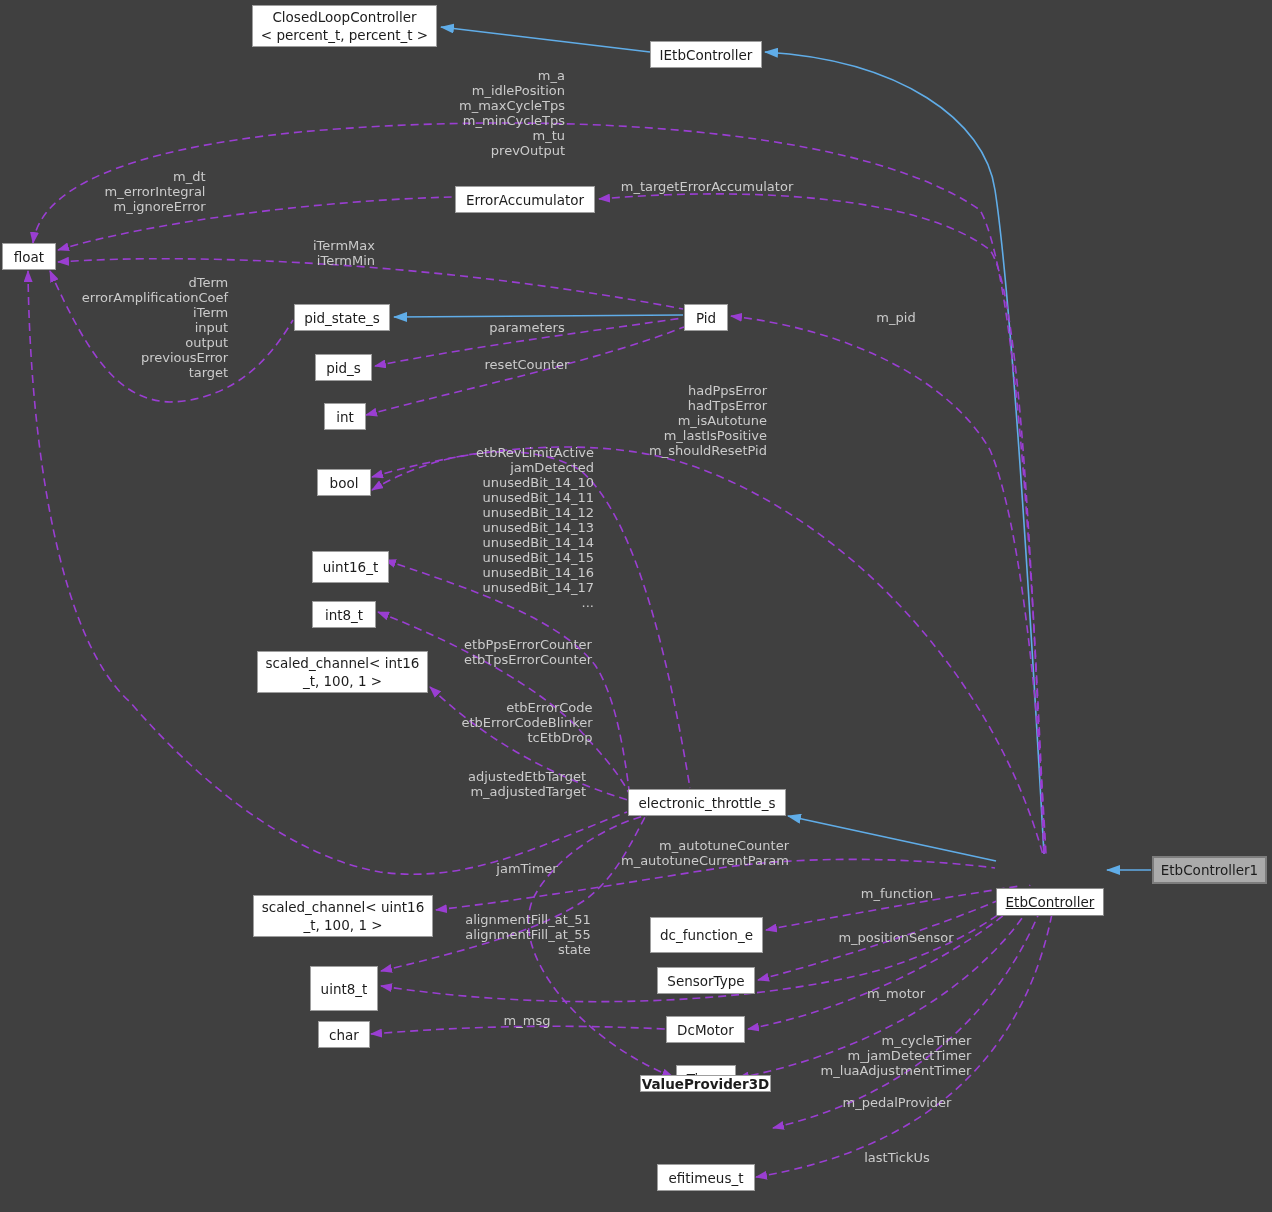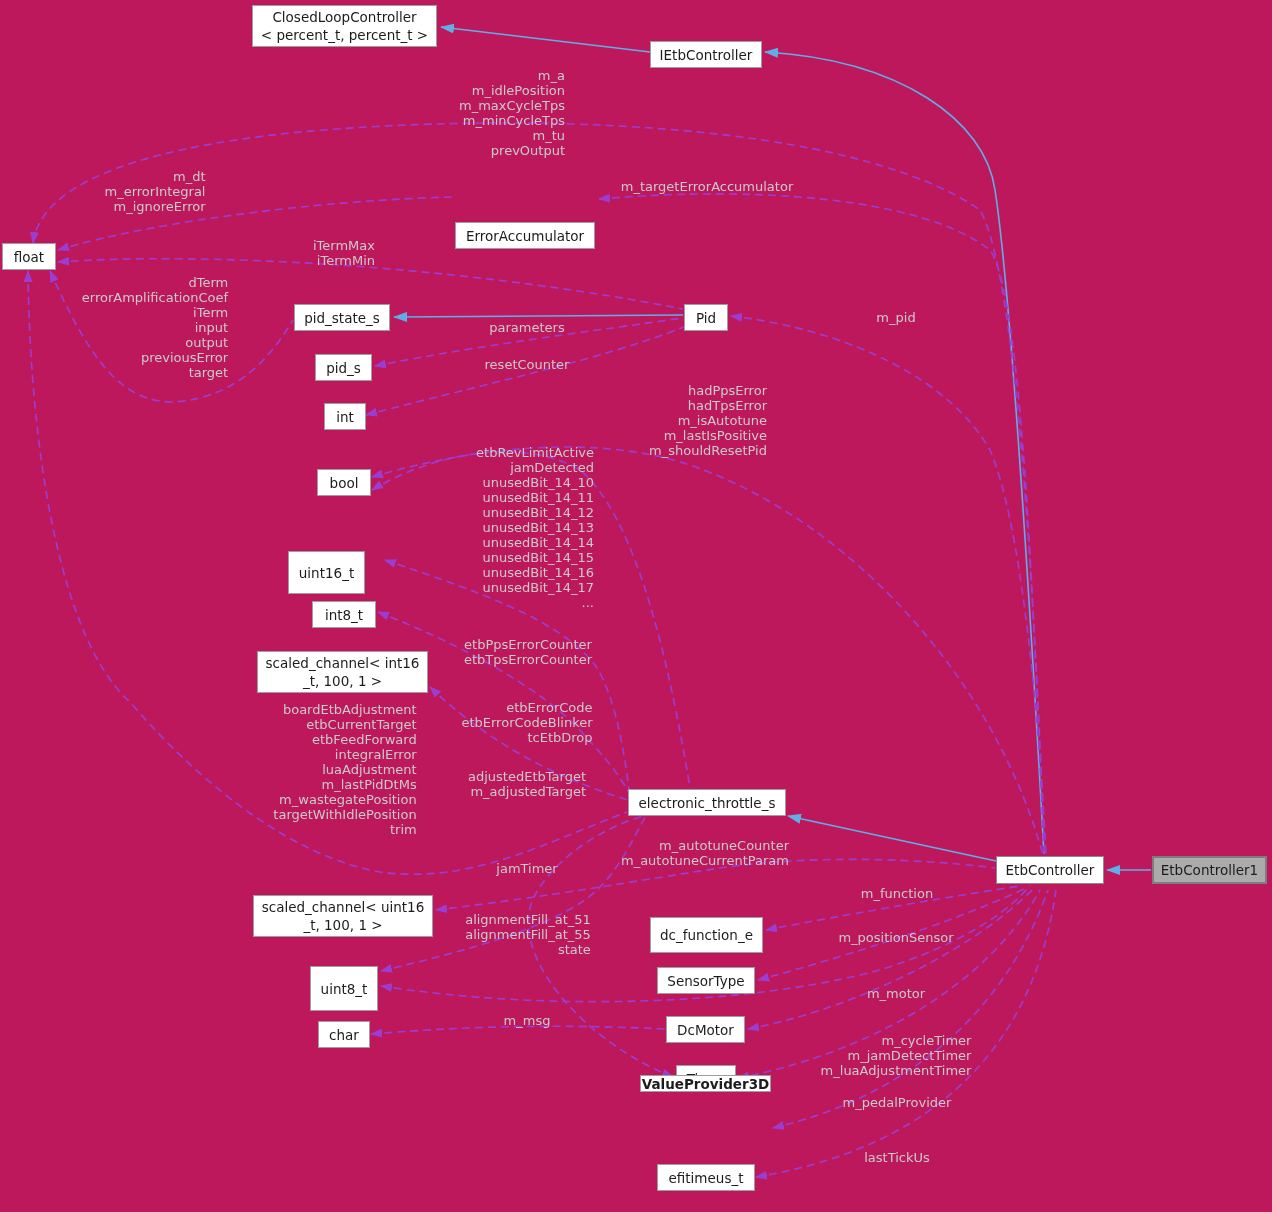--- a/index.html
+++ b/index.html
@@ -1,17 +1,17 @@
 <!DOCTYPE html>
 <html><head>
 <meta charset="utf-8">
 <style>
   html,body{margin:0;padding:0;background:#000;}
   #canvas{
-    position:relative;width:1272px;height:1212px;background:#be185d;
+    position:relative;width:1272px;height:1212px;background:#404040;
     font-family:"DejaVu Sans","Liberation Sans",sans-serif;overflow:hidden;
   }
   #edges{position:absolute;left:0;top:0;width:1272px;height:1212px;}
   .node{
     position:absolute;box-sizing:border-box;
     background:#ffffff;border:1px solid #9e9e9e;color:#1c1c1c;
     display:flex;align-items:center;justify-content:center;text-align:center;
     font-size:13.5px;line-height:18px;white-space:pre-line;z-index:3;
   }
   .node.current{border:1px solid #8a8a8a;}
@@ -68,33 +68,33 @@
     <path class="use" marker-start="url(#ap)" d="M 766,930 C 860,912 960,895 1020,886"></path>
     <path class="use" marker-start="url(#ap)" d="M 758,980 C 870,950 970,915 1028,887"></path>
     <path class="use" marker-start="url(#ap)" d="M 738,1078 C 860,1055 985,990 1040,890"></path>
     <path class="use" marker-start="url(#ap)" d="M 773,1128 C 900,1098 1002,1020 1048,890"></path>
     <path class="use" marker-start="url(#ap)" d="M 756,1177 C 920,1150 1032,1060 1056,890"></path>
   </svg>
 
   <div class="node" style="left:252px;top:5px;width:185px;height:42px;">ClosedLoopController
 &lt; percent_t, percent_t &gt;</div>
   <div class="node" style="left:650px;top:41px;width:112px;height:27px;">IEtbController</div>
-  <div class="node" style="left:455px;top:186px;width:140px;height:27px;margin-top:36px;">ErrorAccumulator</div>
+  <div class="node" style="left:455px;top:186px;width:140px;height:27px;">ErrorAccumulator</div>
   <div class="node" style="left:2px;top:243px;width:54px;height:27px;">float</div>
   <div class="node" style="left:294px;top:304px;width:96px;height:27px;">pid_state_s</div>
   <div class="node" style="left:684px;top:304px;width:44px;height:27px;">Pid</div>
   <div class="node" style="left:315px;top:354px;width:57px;height:27px;">pid_s</div>
   <div class="node" style="left:324px;top:403px;width:42px;height:27px;">int</div>
   <div class="node" style="left:317px;top:469px;width:54px;height:27px;">bool</div>
-  <div class="node" style="left:288px;top:551px;width:77px;height:43px;">uint16_t</div>
+  <div class="node" style="left:312px;top:551px;width:77px;height:32px;">uint16_t</div>
   <div class="node" style="left:312px;top:601px;width:64px;height:27px;">int8_t</div>
   <div class="node" style="left:257px;top:651px;width:171px;height:42px;">scaled_channel&lt; int16
 _t, 100, 1 &gt;</div>
   <div class="node" style="left:628px;top:789px;width:158px;height:27px;">electronic_throttle_s</div>
-  <div class="node current" style="left:996px;top:856px;width:108px;height:28px;">EtbController</div>
+  <div class="node current" style="left:996px;top:888px;width:108px;height:28px;text-decoration:underline;">EtbController</div>
   <div class="node grayed" style="left:1152px;top:856px;width:115px;height:28px;">EtbController1</div>
   <div class="node" style="left:253px;top:895px;width:180px;height:42px;">scaled_channel&lt; uint16
 _t, 100, 1 &gt;</div>
   <div class="node" style="left:650px;top:917px;width:113px;height:36px;">dc_function_e</div>
   <div class="node" style="left:310px;top:966px;width:68px;height:45px;">uint8_t</div>
   <div class="node" style="left:657px;top:967px;width:98px;height:27px;">SensorType</div>
   <div class="node" style="left:318px;top:1021px;width:52px;height:27px;">char</div>
   <div class="node" style="left:666px;top:1016px;width:79px;height:27px;">DcMotor</div>
   <div class="node" style="left:676px;top:1065px;width:60px;height:27px;">Timer</div>
   <div class="node" style="left:640px;top:1075px;width:131px;height:17px;font-weight:bold;">ValueProvider3D</div>
@@ -137,29 +137,20 @@
 unusedBit_14_16
 unusedBit_14_17
 ...</div>
   <div class="elabel" style="left:528px;top:637px;">etbPpsErrorCounter
 etbTpsErrorCounter</div>
   <div class="elabel" style="left:527px;top:700px;">etbErrorCode
 etbErrorCodeBlinker
 tcEtbDrop</div>
   <div class="elabel" style="left:527px;top:769px;">adjustedEtbTarget
 m_adjustedTarget</div>
-  <div class="elabel" style="left:345px;top:702px;">boardEtbAdjustment
-etbCurrentTarget
-etbFeedForward
-integralError
-luaAdjustment
-m_lastPidDtMs
-m_wastegatePosition
-targetWithIdlePosition
-trim</div>
   <div class="elabel" style="left:527px;top:861px;">jamTimer</div>
   <div class="elabel" style="left:705px;top:838px;">m_autotuneCounter
 m_autotuneCurrentParam</div>
   <div class="elabel" style="left:897px;top:886px;">m_function</div>
   <div class="elabel" style="left:896px;top:930px;">m_positionSensor</div>
   <div class="elabel" style="left:896px;top:986px;">m_motor</div>
   <div class="elabel" style="left:896px;top:1033px;">m_cycleTimer
 m_jamDetectTimer
 m_luaAdjustmentTimer</div>
   <div class="elabel" style="left:897px;top:1095px;">m_pedalProvider</div>

